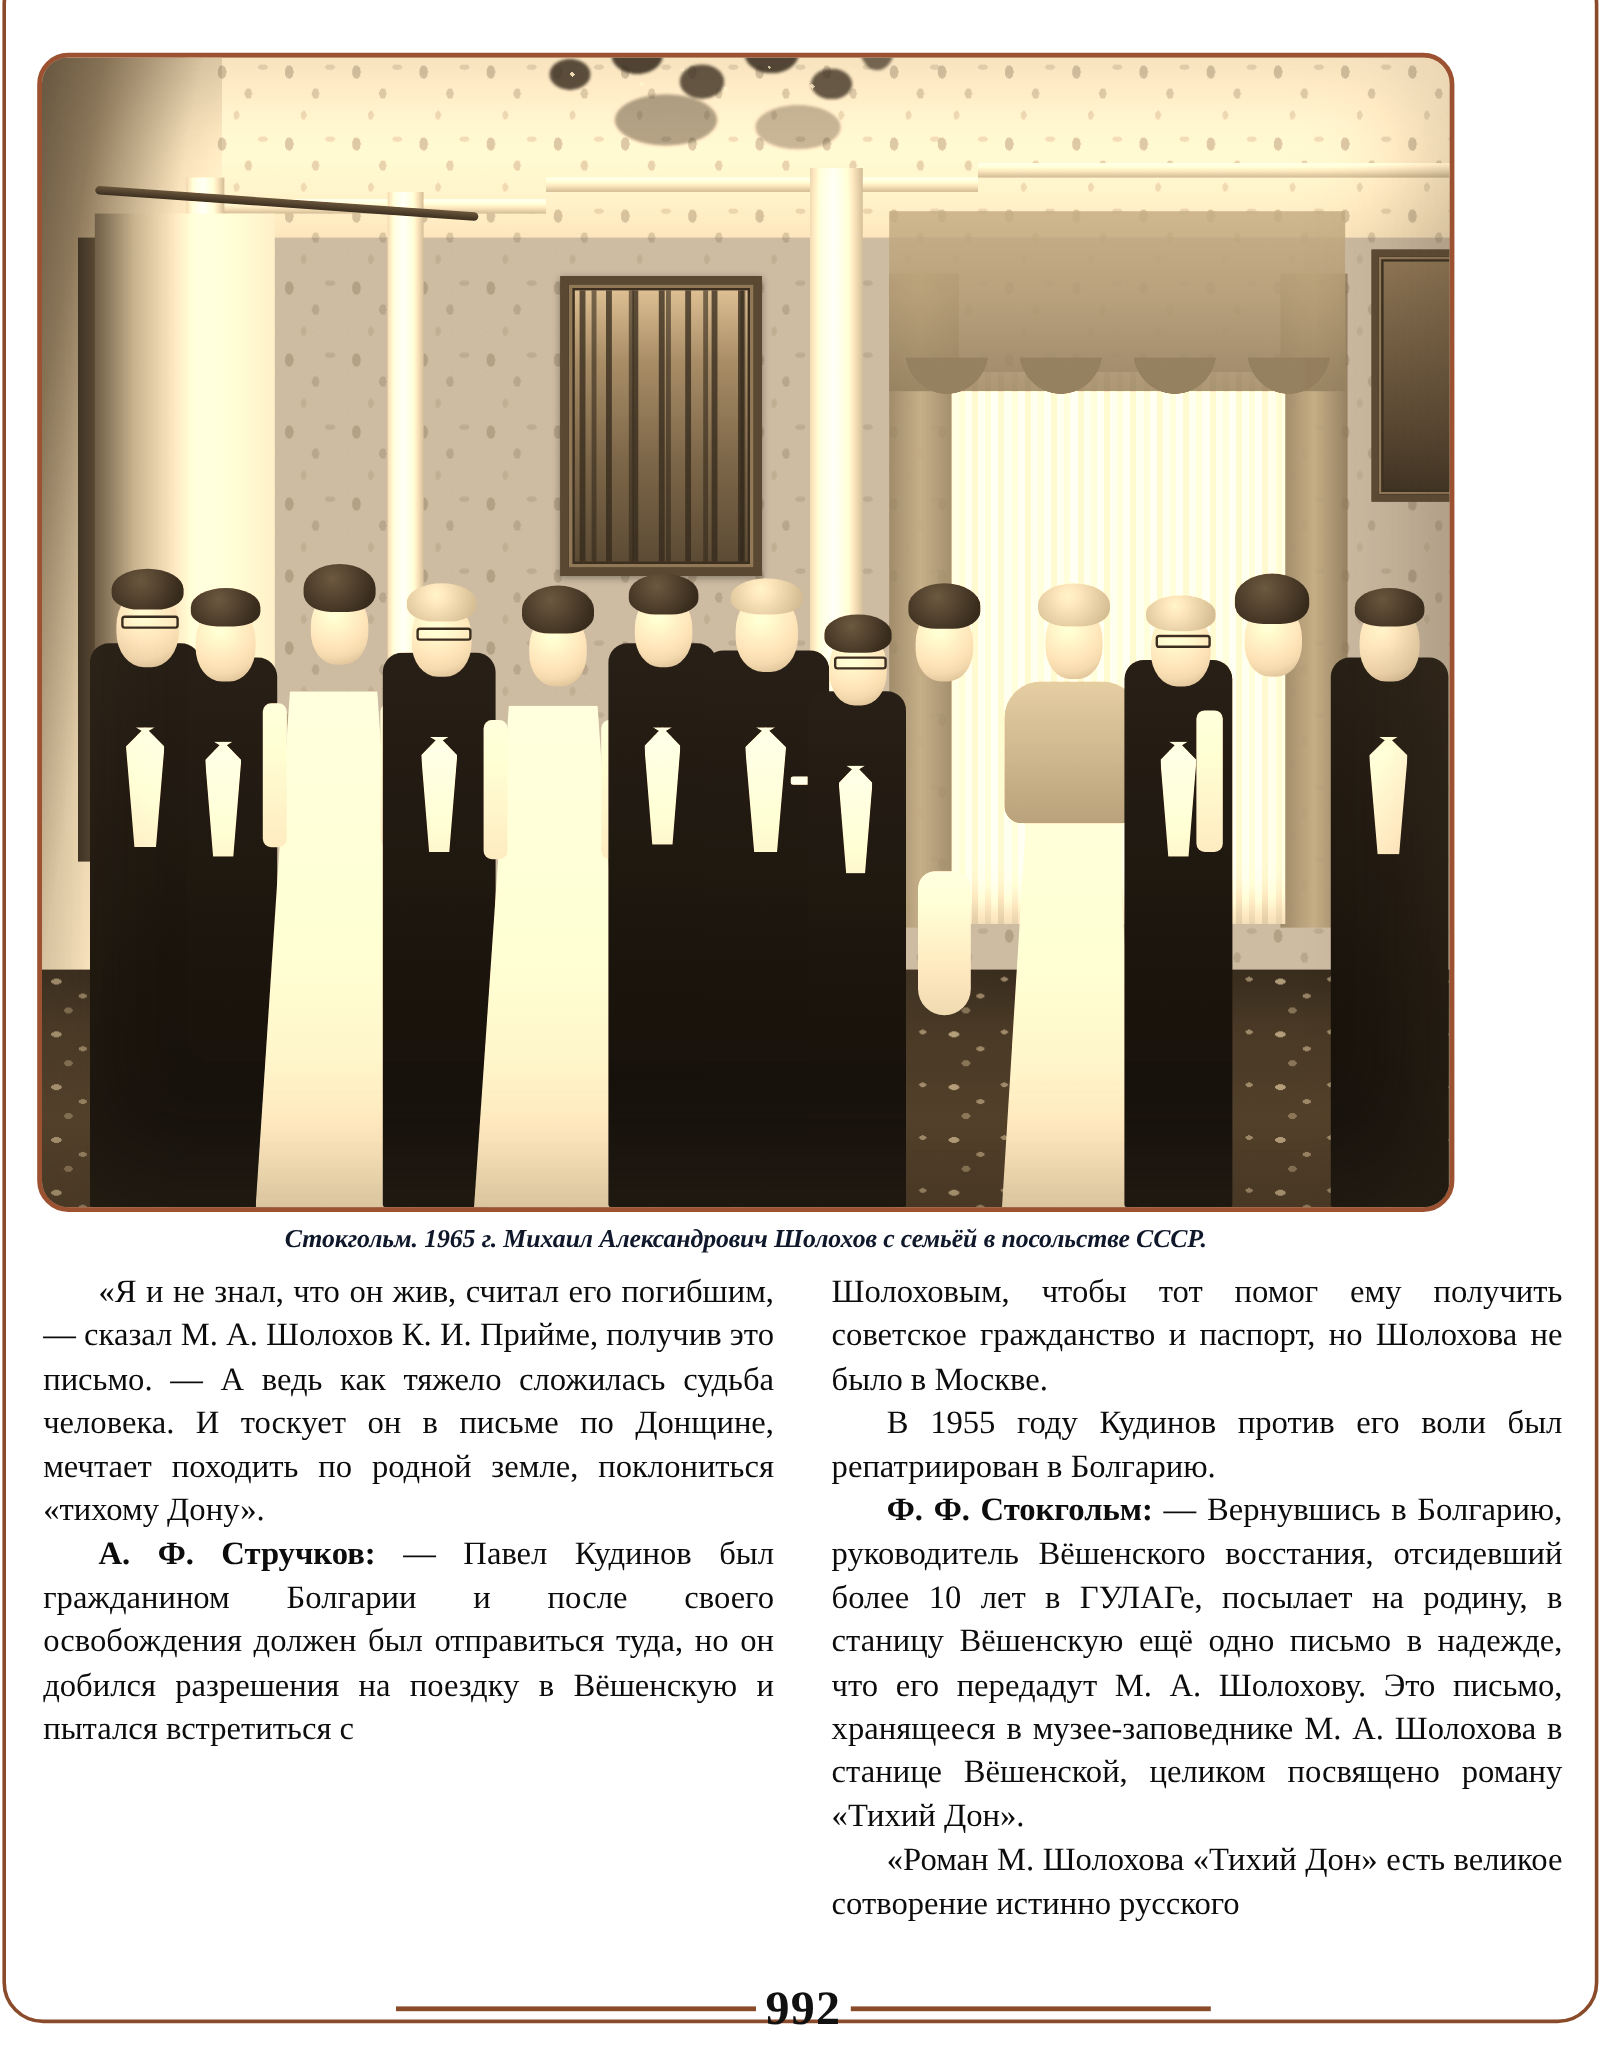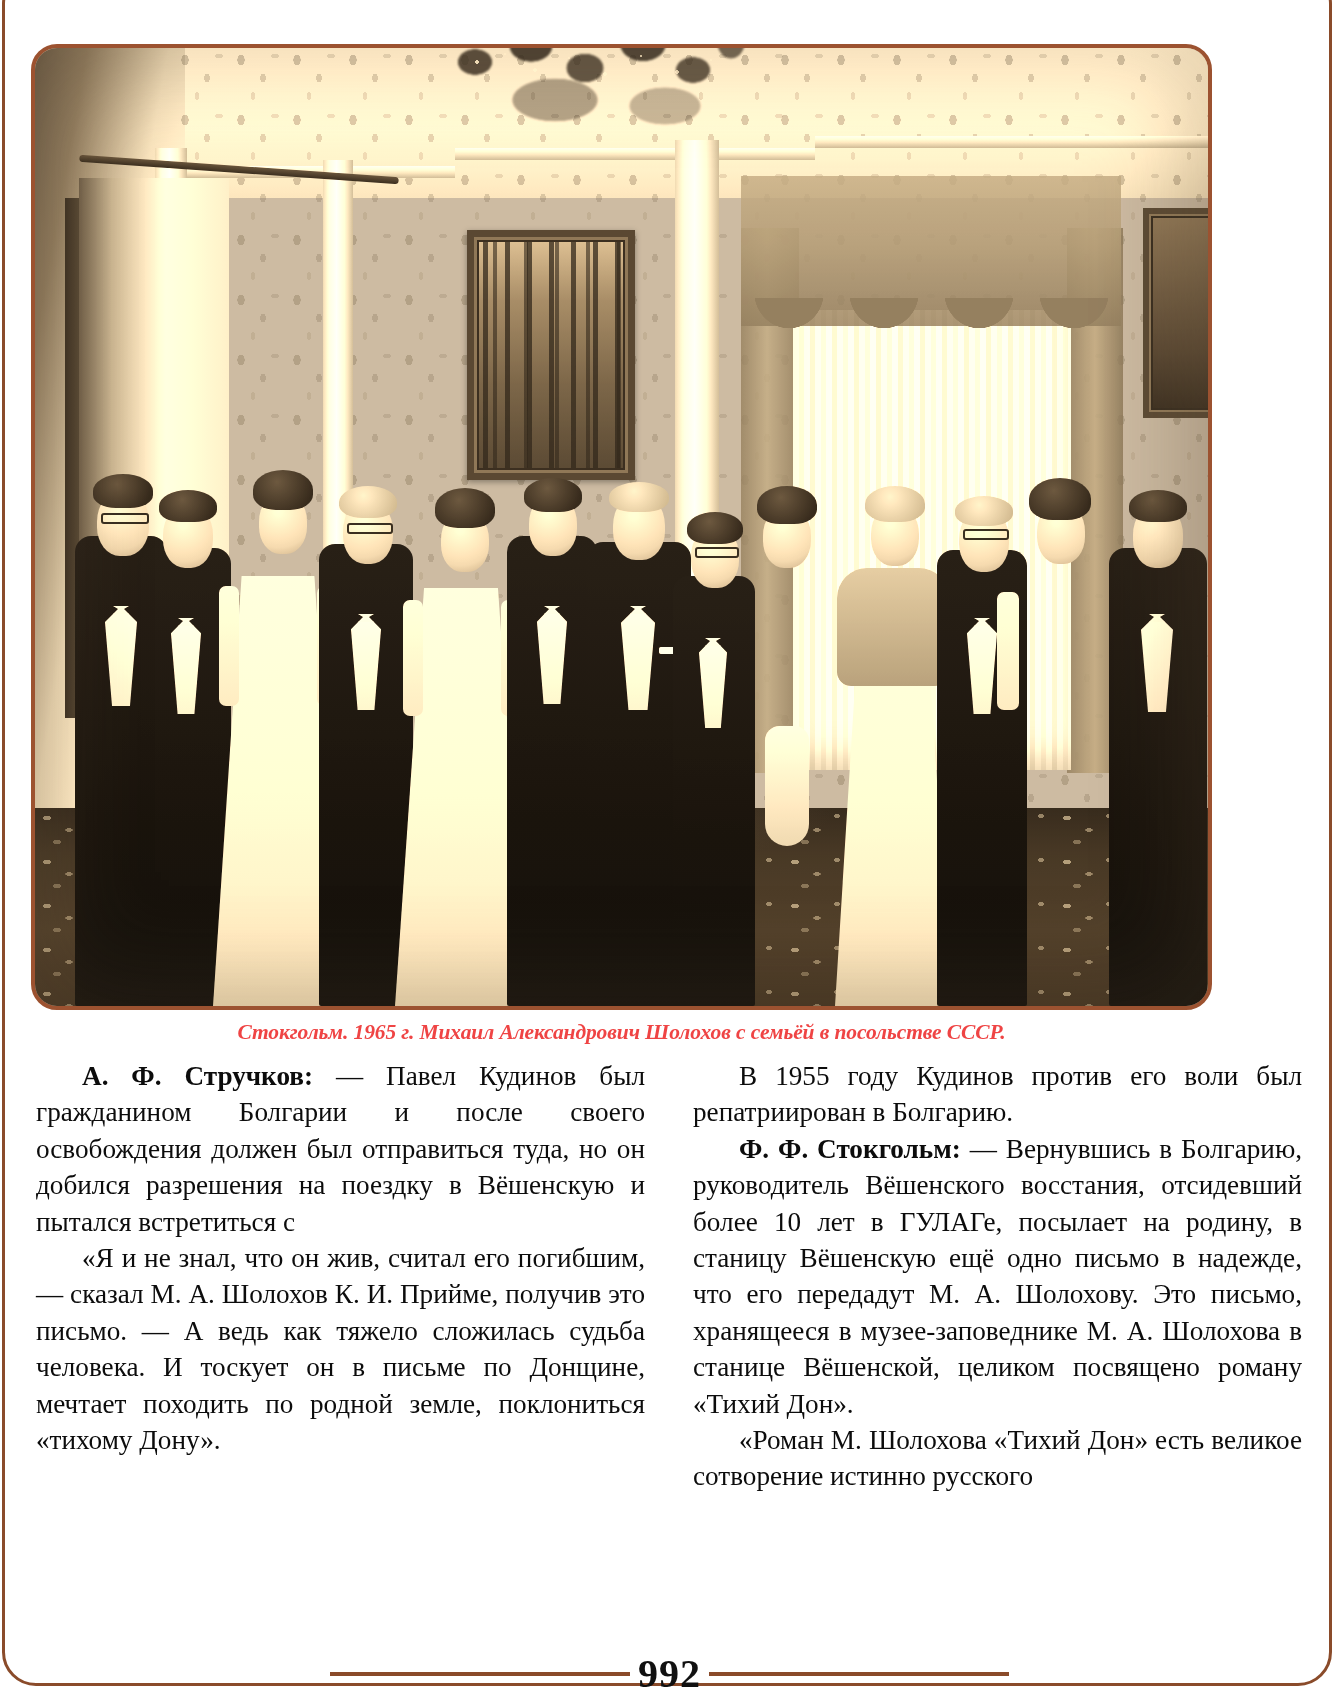--- a/index.html
+++ b/index.html
@@ -273,21 +273,21 @@
   
   .caption {
     position: absolute;
     left: 31px; top: 1020px; width: 1181px;
     text-align: center;
     font-family: "Liberation Serif", "DejaVu Serif", serif;
     font-style: italic;
     font-weight: 600;
     font-size: 21.5px;
     letter-spacing: -0.1px;
-    color: #ef4444;
+    color: #0f172a;
     white-space: nowrap;
   }
 
   
   .columns {
     position: absolute;
     left: 36px; top: 1058px;
     width: 1266px; height: 570px;
     display: flex;
     gap: 48px;
@@ -476,24 +476,25 @@
 
     <div class="photo-grain"></div>
     <div class="photo-vignette"></div>
   </div>
 </div>
 
 <div class="caption">Стокгольм. 1965 г. Михаил Александрович Шолохов с семьёй в посольстве СССР.</div>
 
 <div class="columns">
   <div class="col" id="col-left">
+      <p><span>«Я и не знал, что он жив, считал его погибшим, — сказал М. А. Шолохов К. И. Прийме, получив это письмо. — А ведь как тяжело сложилась судьба человека. И тоскует он в письме по Донщине, мечтает походить по родной земле, поклониться «тихому Дону».</span></p>
       <p><b>А. Ф. Стручков:</b><span> — Павел Кудинов был гражданином Болгарии и после своего освобождения должен был отправиться туда, но он добился разрешения на поездку в Вёшенскую и пытался встретиться с</span></p>
-      <p><span>«Я и не знал, что он жив, считал его погибшим, — сказал М. А. Шолохов К. И. Прийме, получив это письмо. — А ведь как тяжело сложилась судьба человека. И тоскует он в письме по Донщине, мечтает походить по родной земле, поклониться «тихому Дону».</span></p>
     </div>
   <div class="col" id="col-right">
+      <p class="noindent"><span>Шолоховым, чтобы тот помог ему получить советское гражданство и паспорт, но Шолохова не было в Москве.</span></p>
       <p><span>В 1955 году  Кудинов против его воли был репатриирован в Болгарию.</span></p>
       <p><b>Ф. Ф. Стокгольм:</b><span> — Вернувшись в Болгарию, руководитель Вёшенского восстания, отсидевший более 10 лет в ГУЛАГе, посылает на родину, в станицу Вёшенскую ещё одно письмо в надежде, что его передадут М. А. Шолохову. Это письмо, хранящееся в музее-заповеднике М. А. Шолохова в станице Вёшенской, целиком посвящено роману «Тихий Дон».</span></p>
       <p><span>«Роман М. Шолохова «Тихий Дон» есть великое сотворение истинно русского</span></p>
     </div>
 </div>
 
 <div class="footer">
   <div class="rule"></div>
   <div class="pageno">992</div>
   <div class="rule"></div>

